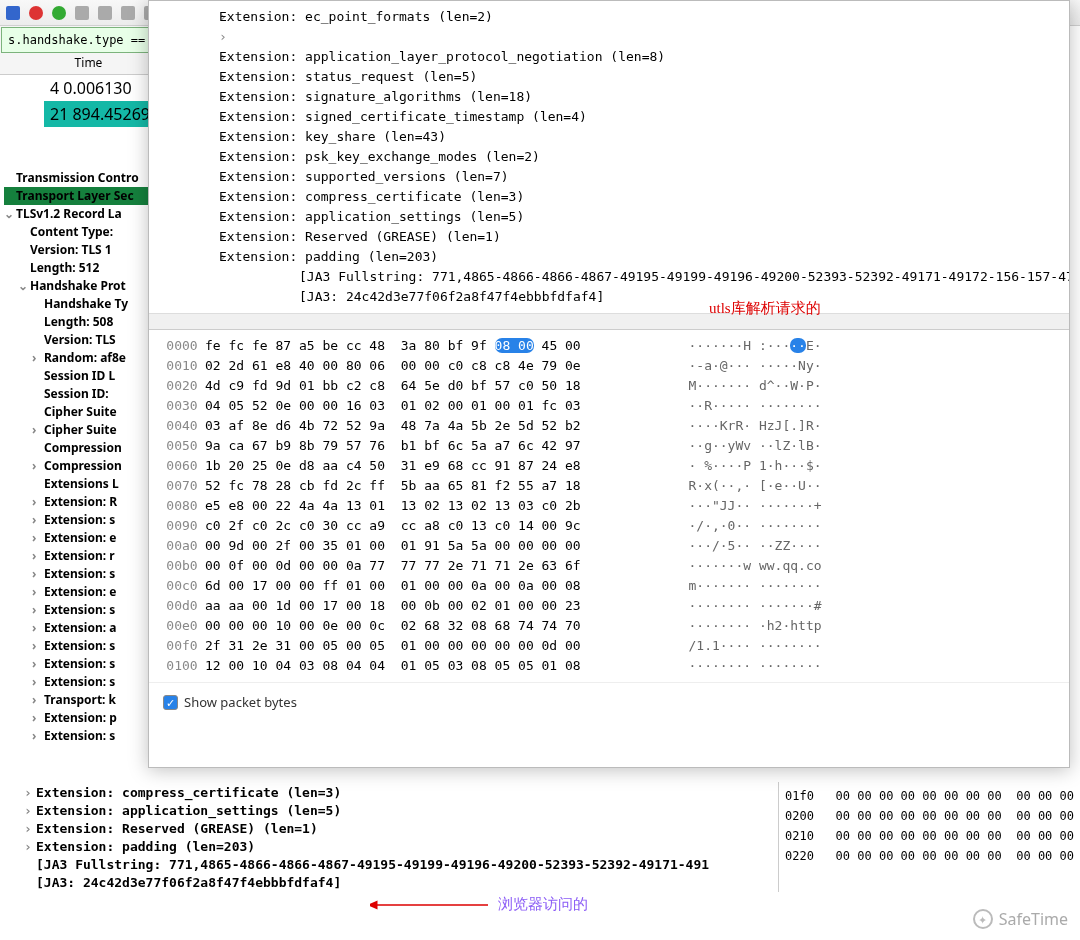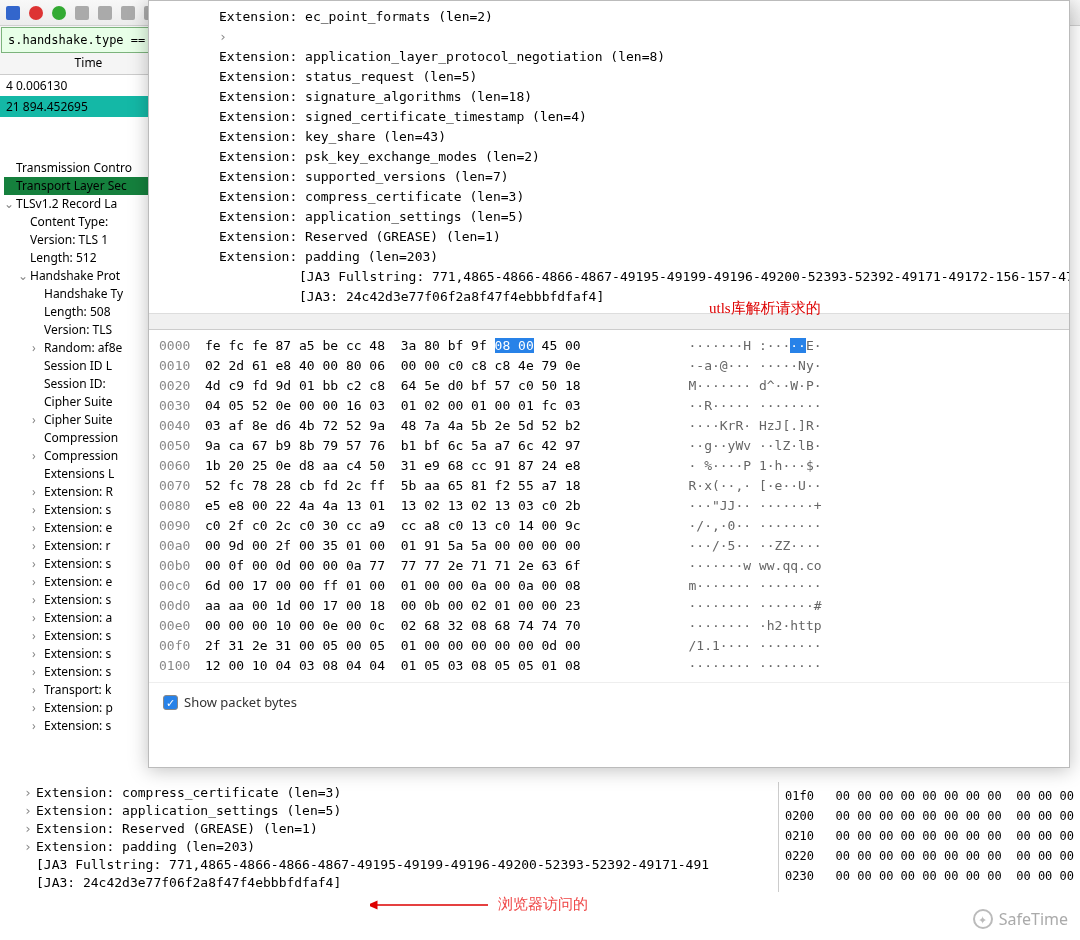--- a/index.html
+++ b/index.html
@@ -48,30 +48,30 @@
     background: #fff;
   }
   .time-header {
     background: #f5f5f5;
     border-bottom: 1px solid #ccc;
     padding: 3px 6px;
     font-family: system-ui, sans-serif;
     font-size: 12px;
     text-align: center;
   }
-  .time-row { padding: 2px 6px; font-size:12px; font-family: system-ui, sans-serif; }
+  .time-row { padding: 2px 6px; font-size:16px; font-family: system-ui, sans-serif; margin-left: 44px; }
   .time-row.selected { background: #14b8a6; }
   .middle-tree {
     padding: 2px 0 2px 4px;
     font-family: system-ui, sans-serif;
     font-size: 12px;
     line-height: 18px;
     overflow: hidden;
   }
-  .tree-row { white-space: nowrap; display:flex; align-items:flex-start; }
+  .tree-row { white-space: nowrap; display:flex; align-items:flex-start;font-weight:bold; }
   .tree-row .chev { width:12px; display:inline-block; color:#888; cursor:pointer; }
   .tree-row .txt { white-space: nowrap; }
   .indent-1 { padding-left: 14px; }
   .indent-2 { padding-left: 28px; }
   .popup {
     position: absolute;
     left: 148px;
     top: 0;
     right: 10px;
     height: 768px;
@@ -111,24 +111,24 @@
   .hex-pane {
     border-top: 1px solid #ccc;
     padding: 6px 10px;
     font-family: 'Lucida Console', monospace;
     font-size: 13px;
     line-height: 20px;
     background: #fff;
     white-space: pre;
   }
   .hex-row { display:flex; }
-  .hex-off { color:#888; width:46px; }
+  .hex-off { color:#888; width:46px;text-align:center; }
   .hex-b { width: 460px; }
   .hex-a { color:#666; }
-  .hex-hl { background:#2882e8; color:#fff; }
+  .hex-hl { background:#2882e8; color:#fff;border-radius:7px; }
   .chk-row {
     padding: 10px 14px;
     font-family: system-ui, sans-serif;
     font-size: 13px;
     display:flex; align-items:center; gap:6px;
     border-top: 1px solid #eee;
     color: #333;
   }
   .chk-box {
     width:15px;height:15px;border:1px solid #888;border-radius:3px;
@@ -142,21 +142,21 @@
     line-height: 18px;
     padding-top: 2px;
   }
   .anno2-wrap {
     position: absolute;
     left: 370px;
     top: 895px;
     display:flex; align-items:center; gap:8px;
     z-index: 5;
   }
-  .anno2-text { color:#ef4444; font-family:'SimSun',serif; font-size:15px; }
+  .anno2-text { color:#8b5cf6; font-family:'SimSun',serif; font-size:15px; }
   .arrow-svg { width:120px; height:18px; }
   .watermark {
     position:absolute; right:12px; bottom:10px;
     font-family: system-ui, sans-serif; font-size:16px; color:#aaa;
     display:flex; align-items:center; gap:6px; z-index:30;
   }
   .wm-circ { width:20px;height:20px;border-radius:50%;border:2px solid #bbb;display:inline-flex;align-items:center;justify-content:center;font-size:11px;color:#bbb;}
 </style>
 </head>
 <body>
@@ -423,21 +423,21 @@
           <div class="tree-row" style="padding-left: 24px;">
             <span class="chev"> </span>
             <span>[JA3 Fullstring: 771,4865-4866-4866-4867-49195-49199-49196-49200-52393-52392-49171-491</span>
           </div>
           <div class="tree-row" style="padding-left: 24px;">
             <span class="chev"> </span>
             <span>[JA3: 24c42d3e77f06f2a8f47f4ebbbfdfaf4]</span>
           </div>
         </div>
     </div>
-    <div class="below-right" id="right-hex"><div>01f0   00 00 00 00 00 00 00 00  00 00 00</div><div>0200   00 00 00 00 00 00 00 00  00 00 00</div><div>0210   00 00 00 00 00 00 00 00  00 00 00</div><div>0220   00 00 00 00 00 00 00 00  00 00 00</div><div>0230   00 00 00 00 00 00 00 00  00 00 00</div></div>
+    <div class="below-right" id="right-hex"><div>01f0   00 00 00 00 00 00 00 00  00 00 00</div><div>0200   00 00 00 00 00 00 00 00  00 00 00</div><div>0210   00 00 00 00 00 00 00 00  00 00 00</div><div>0220   00 00 00 00 00 00 00 00  00 00 00</div></div>
   </div>
 </div>
 
 <div class="anno2-wrap">
   <svg class="arrow-svg">
     <defs>
         <marker id="ah" markerWidth="8" markerHeight="8" refX="1" refY="3" orient="auto">
       <path d="M0,0 L0,6 L7,3 z" fill="#d00"></path>
         </marker>
       </defs>

